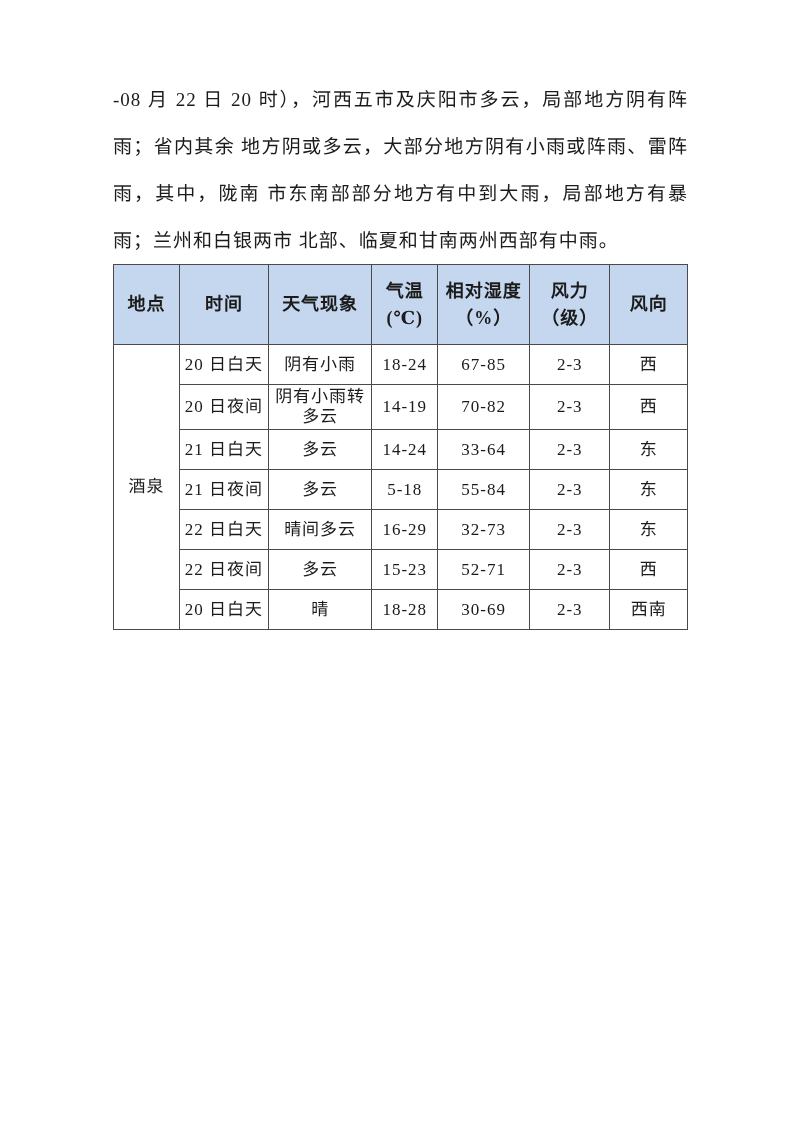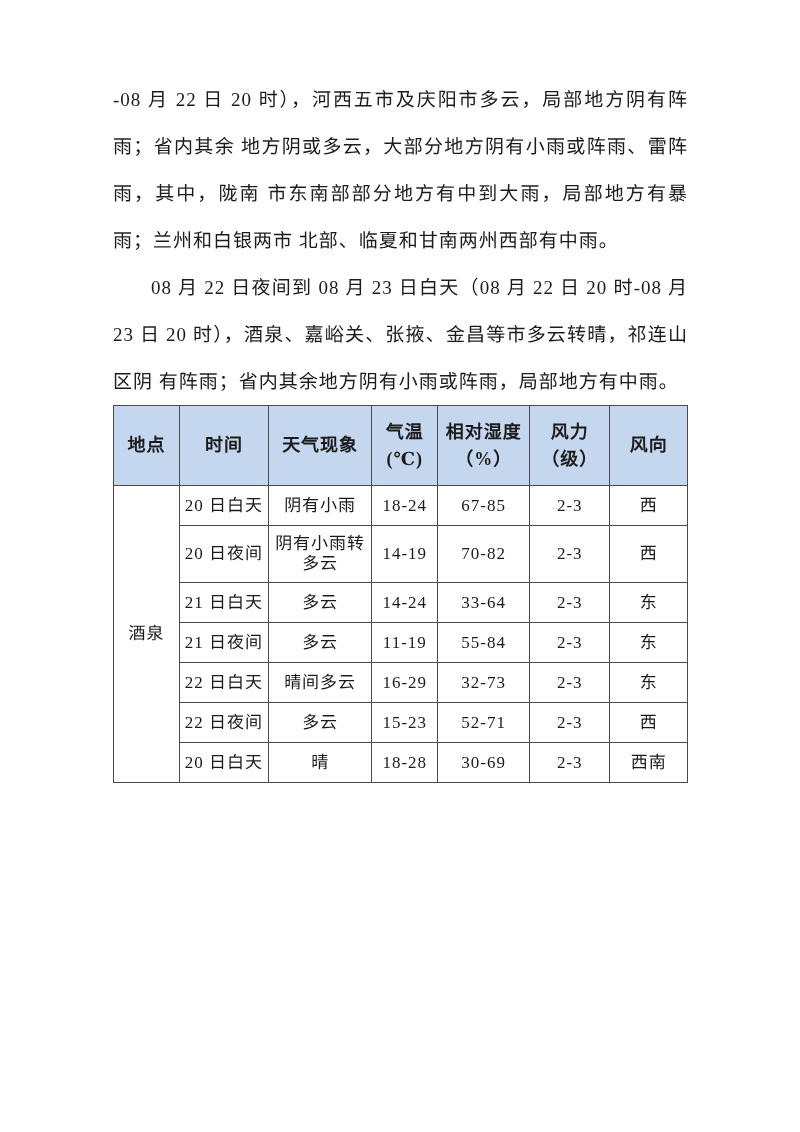--- a/index.html
+++ b/index.html
@@ -52,38 +52,37 @@
     font-size: 18px;
     font-weight: bold;
     white-space: pre-line;
     line-height: 1.45;
     letter-spacing: 1px;
   }
   table.forecast tbody td {
     height: 40px;
     font-size: 17px;
     line-height: 20px;
-    padding: 8px 3px;
+    padding: 2px 3px;
     letter-spacing: 1px;
   }
   col.c-loc     { width: 11.5%; }
   col.c-time    { width: 15.5%; }
   col.c-weather { width: 18.0%; }
   col.c-temp    { width: 11.5%; }
   col.c-hum     { width: 16.0%; }
   col.c-wind    { width: 14.0%; }
   col.c-dir     { width: 13.5%; }
 </style>
 </head>
 <body>
 
 <div class="page">
   <div class="doc-body">
     <p class="para">-08 月 22 日 20 时），河西五市及庆阳市多云，局部地方阴有阵雨；省内其余 地方阴或多云，大部分地方阴有小雨或阵雨、雷阵雨，其中，陇南 市东南部部分地方有中到大雨，局部地方有暴雨；兰州和白银两市 北部、临夏和甘南两州西部有中雨。</p>
-    <p class="para indent">08 月 22 日夜间到 08 月 23 日白天（08 月 22 日 20 时-08 月 23 日 20 时），酒泉、嘉峪关、张掖、金昌等市多云转晴，祁连山区阴 有阵雨；省内其余地方阴有小雨或阵雨，局部地方有中雨。</p>
   </div>
 
 
   <table class="forecast">
     <colgroup>
       <col class="c-loc">
         <col class="c-time">
         <col class="c-weather">
         <col class="c-temp">
         <col class="c-hum">
@@ -126,21 +125,21 @@
         <td>21 日白天</td>
         <td>多云</td>
         <td>14-24</td>
         <td>33-64</td>
         <td>2-3</td>
         <td>东</td>
       </tr>
       <tr>
         <td>21 日夜间</td>
         <td>多云</td>
-        <td>11-19</td>
+        <td>5-18</td>
         <td>55-84</td>
         <td>2-3</td>
         <td>东</td>
       </tr>
       <tr>
         <td>22 日白天</td>
         <td>晴间多云</td>
         <td>16-29</td>
         <td>32-73</td>
         <td>2-3</td>

